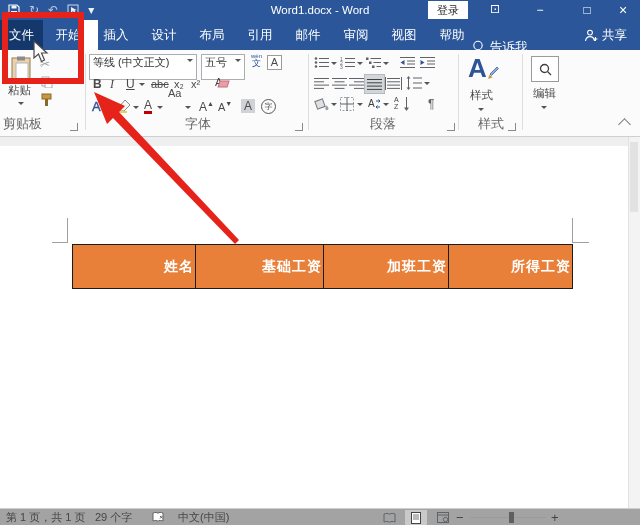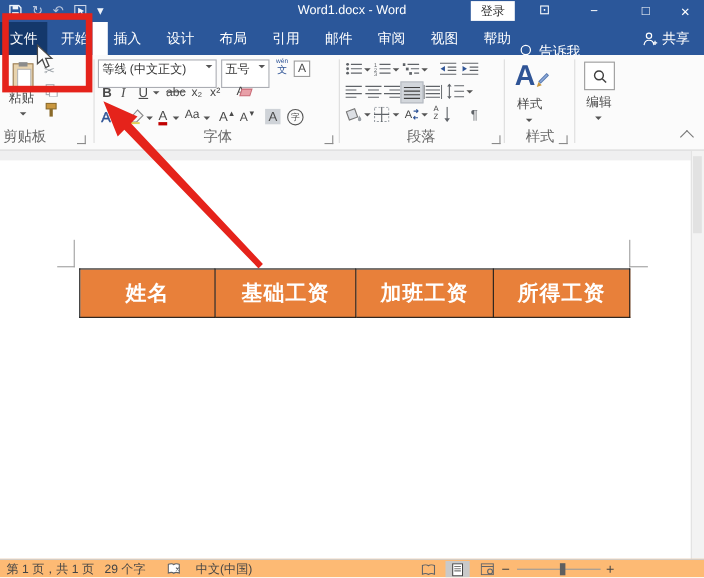--- a/index.html
+++ b/index.html
@@ -35,26 +35,26 @@
   .bi{display:inline-block;vertical-align:middle;}
   .boxed{border:1px solid #9b9b9b;background:#fff;}
   
   .doc-gap{position:absolute;left:0;top:137px;width:628px;height:9px;background:#efeff0;}
   .page{position:absolute;left:0;top:146px;width:628px;height:362px;background:#fff;}
   .scrollbar{position:absolute;left:628px;top:137px;width:12px;height:371px;background:#f3f3f3;border-left:1px solid #e2e2e2;box-sizing:border-box;}
   .scroll-thumb{position:absolute;left:630px;top:142px;width:8px;height:70px;background:#e2e2e2;}
   .crop-l{position:absolute;left:52px;top:218px;width:16px;height:25px;border-right:1px solid #a0a0a0;border-bottom:1px solid #a0a0a0;box-sizing:border-box;}
   .crop-r{position:absolute;left:572px;top:218px;width:17px;height:25px;border-left:1px solid #a0a0a0;border-bottom:1px solid #a0a0a0;box-sizing:border-box;}
   table.salary{position:absolute;left:72px;top:244px;width:500px;border-collapse:collapse;table-layout:fixed;}
-  table.salary td,table.salary th{border:1.6px solid #1c1c1c;text-align:center;vertical-align:middle;font-size:19px;}
+  table.salary td,table.salary th{border:1.6px solid #1c1c1c;text-align:right;vertical-align:middle;font-size:14px;}
   table.salary th{background:#e8803a;color:#fff;font-weight:600;height:41px;letter-spacing:1px;}
   table.salary td{height:46px;color:#3c3c3c;background:#fff;}
   .misspell{text-decoration:underline wavy #d83b2d;text-decoration-thickness:1px;text-underline-offset:4px;}
   
-  .statusbar{position:absolute;left:0;top:508px;width:640px;height:17px;background:#fdba74;border-top:1px solid #cfcfcf;box-sizing:border-box;font-size:11px;color:#454545;}
+  .statusbar{position:absolute;left:0;top:508px;width:640px;height:17px;background:#a3a3a3;border-top:1px solid #cfcfcf;box-sizing:border-box;font-size:11px;color:#454545;}
   .sb{position:absolute;top:1px;height:15px;display:flex;align-items:center;}
   .viewbtn{position:absolute;top:1px;width:22px;height:15px;display:flex;align-items:center;justify-content:center;}
   .viewbtn.sel{background:#c9c9c9;}
   .zoom-track{position:absolute;left:470px;top:8px;width:76px;height:1px;background:#9a9a9a;}
   .zoom-thumb{position:absolute;left:509px;top:3px;width:5px;height:11px;background:#5f5f5f;}
   
   .red-rect{position:absolute;left:2px;top:12px;width:70px;height:60px;border:6px solid #e5231b;z-index:40;}
   .anno{position:absolute;left:0;top:0;z-index:45;pointer-events:none;}
 </style>
 </head>
@@ -189,21 +189,21 @@
       <span class="dd abs" style="left:104px;top:56px;"></span>
       <span class="abs" style="left:116px;top:49px;line-height:0;">
         <svg width="15" height="14" viewBox="0 0 15 14">
             <path d="M9 1l5 5-6 6H4L3 8z" fill="#f6f6f6" stroke="#8a8a8a"></path>
             <rect x="1" y="12" width="10" height="2" fill="#e3d35a"></rect>
           </svg>
       </span>
       <span class="dd abs" style="left:133px;top:56px;"></span>
       <span class="mini" style="left:144px;top:49px;font-size:12px;border-bottom:3px solid #c00000;padding-bottom:0px;">A</span>
       <span class="dd abs" style="left:157px;top:56px;"></span>
-      <span class="mini" style="left:168px;top:49px;">Aa</span>
+      <span class="mini" style="left:168px;top:38px;">Aa</span>
       <span class="dd abs" style="left:185px;top:56px;"></span>
       <span class="mini" style="left:199px;top:50px;font-size:12px;"><span>A</span><span style="font-size:7px;vertical-align:super;">▲</span></span>
       <span class="mini" style="left:218px;top:50px;font-size:11px;"><span>A</span><span style="font-size:7px;vertical-align:super;">▼</span></span>
       <span class="mini" style="left:241px;top:49px;background:#cfd3d8;padding:1px 3px;font-size:12px;">A</span>
       <span class="mini" style="left:261px;top:49px;width:13px;height:13px;border:1px solid #555;border-radius:50%;text-align:center;line-height:13px;font-size:8px;">字</span>
 
       <span class="grp-label" style="left:185px;">字体</span>
       <span class="launcher" style="left:295px;"></span>
     </div>
 

